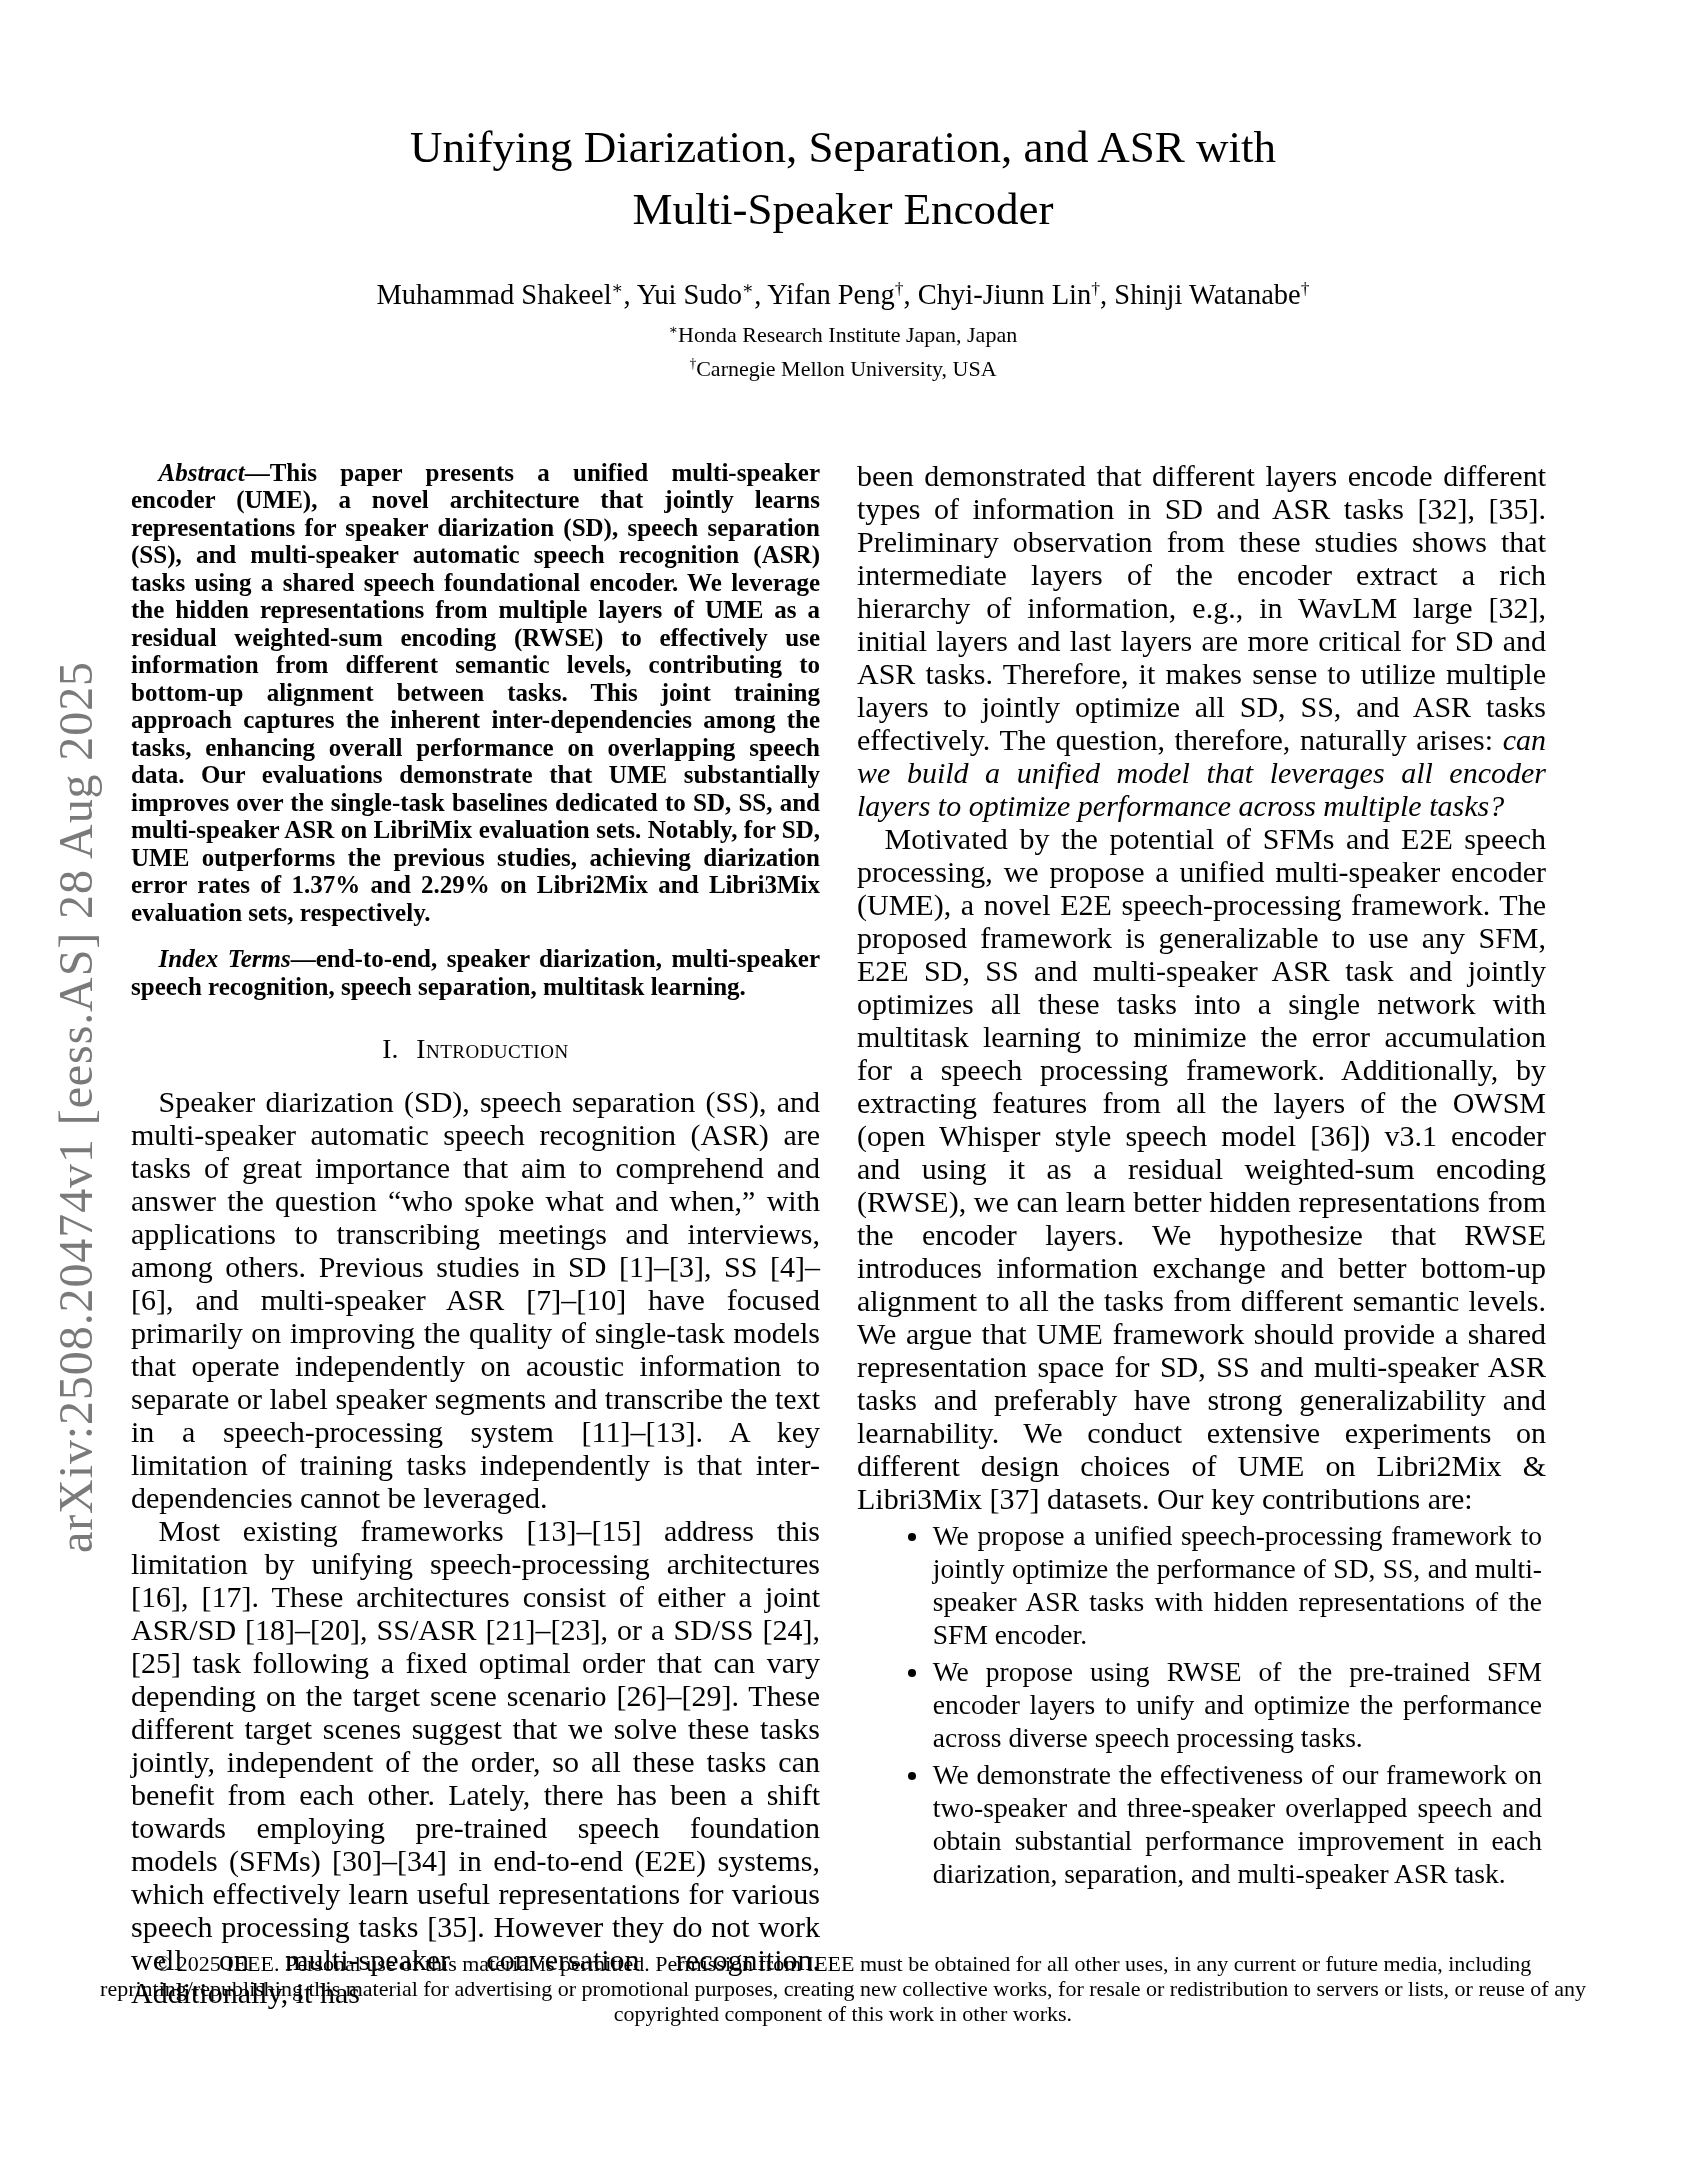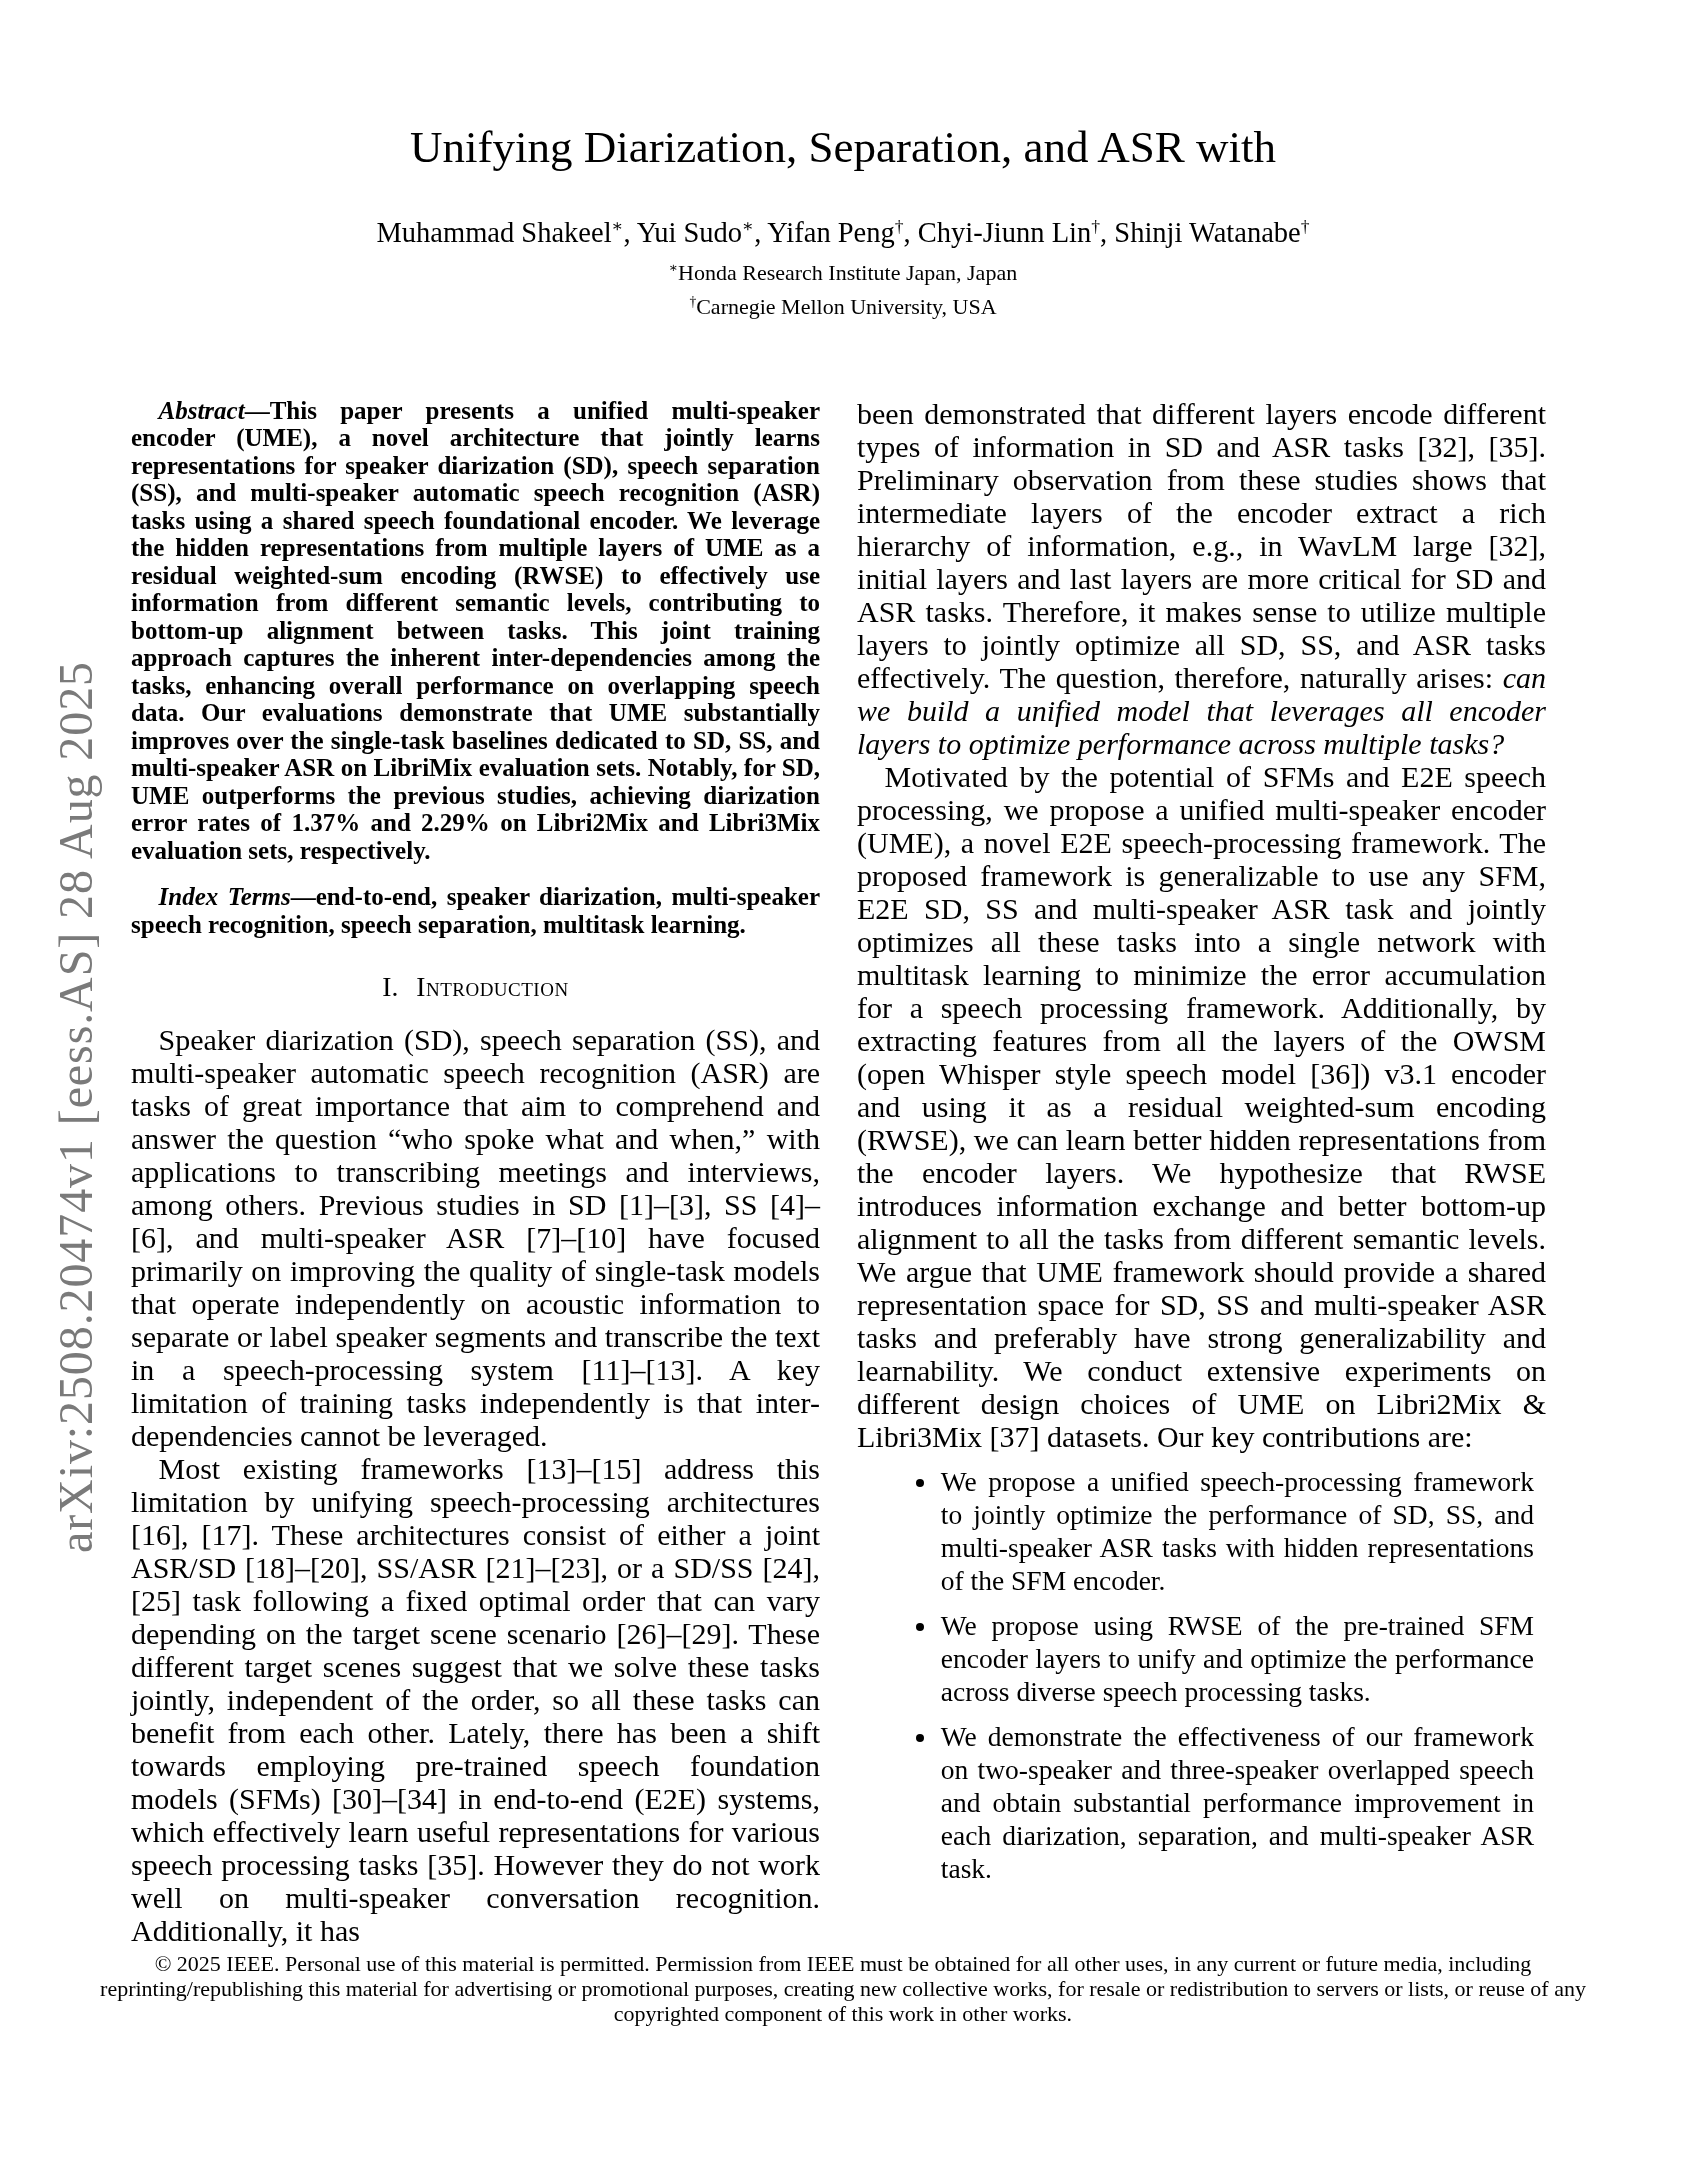--- a/index.html
+++ b/index.html
@@ -57,37 +57,38 @@
   .sc { font-variant: small-caps; letter-spacing: 0.5px; }
 
   p.body { margin: 0; font-size: 30px; line-height: 33px; }
   p.indent { text-indent: 27.5px; }
 
   ul.contribs {
     margin: 0; padding: 0 0 0 70px;
     font-size: 27.5px; line-height: 33px; text-align: justify;
     list-style: disc outside;
   }
-  ul.contribs li { margin: 12px; padding-left: 1.8px; }
+  ul.contribs li { margin: 4px; padding-left: 1.8px; }
 
   footer.copyright {
     position: absolute; top: 1951px; left: 96px; right: 96px;
     text-align: center; font-size: 22px; line-height: 25px;
   }
 </style>
 </head>
 <body>
 
 <div class="page">
 
   <div class="arxiv-watermark">arXiv:2508.20474v1  [eess.AS]  28 Aug 2025</div>
 
   <header class="title-block">
     <h1 class="paper-title">
       <span class="tline">Unifying Diarization, Separation, and ASR with</span>
+      <span class="tline">Multi-Speaker Encoder</span>
     </h1>
     <div class="authors">
       <span><span>Muhammad Shakeel</span><sup>∗</sup><span>, </span></span><span><span>Yui Sudo</span><sup>∗</sup><span>, </span></span><span><span>Yifan Peng</span><sup>†</sup><span>, </span></span><span><span>Chyi-Jiunn Lin</span><sup>†</sup><span>, </span></span><span><span>Shinji Watanabe</span><sup>†</sup><span></span></span>
     </div>
     <div class="affil-block">
       <div class="affil"><sup>∗</sup><span>Honda Research Institute Japan, Japan</span></div>
       <div class="affil"><sup>†</sup><span>Carnegie Mellon University, USA</span></div>
     </div>
   </header>
 

